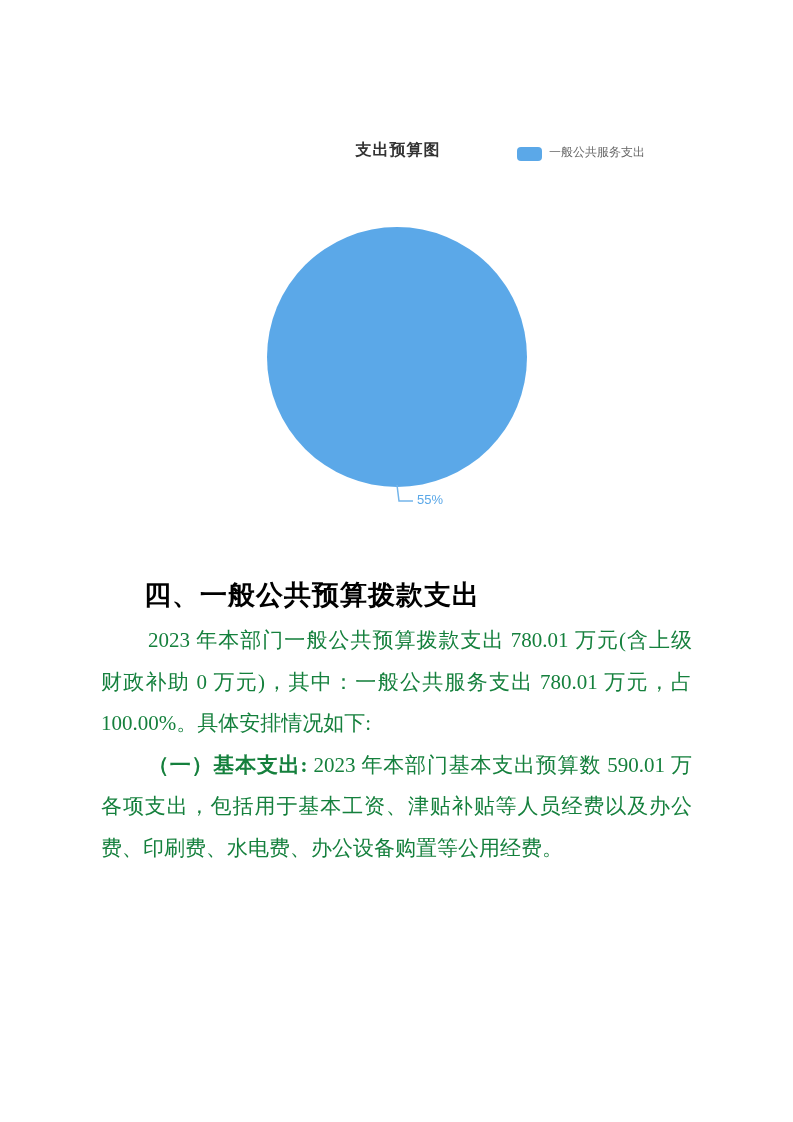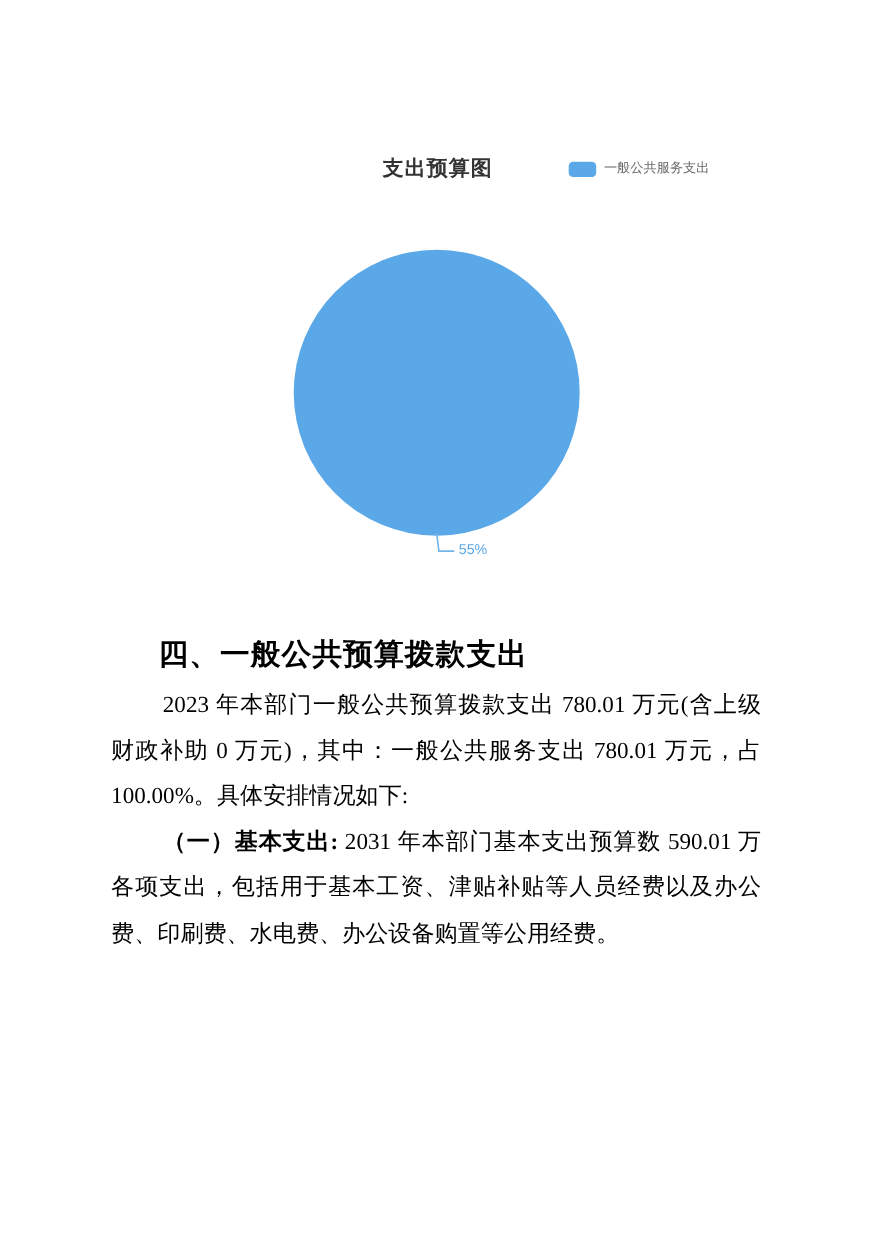--- a/index.html
+++ b/index.html
@@ -9,21 +9,21 @@
     position: relative;
     font-family: "Liberation Serif", "DejaVu Serif", serif;
     overflow: hidden;
   }
 
   
   .chart-title {
     position: absolute; top: 140px; left: 398px;
     transform: translateX(-50%);
     font-family: Liberation Mono, monospace;
-    font-weight: 700; font-size: 19px; color: #333333;
+    font-weight: 700; font-size: 16px; color: #333333;
     letter-spacing: 1px; white-space: nowrap;
   }
   .legend {
     position: absolute; top: 144px; left: 517px;
     display: flex; align-items: flex-end; cursor: pointer;
   }
   .legend-swatch {
     width: 25px; height: 14px; border-radius: 4px; display: inline-block;
   }
   .legend-label {
@@ -44,21 +44,21 @@
 
   
   .doc { position: absolute; left: 101px; top: 581px; width: 591px; }
   .doc h2 {
     margin: 0 0 11px 43px;
     font-family: "Liberation Sans", "DejaVu Sans", sans-serif;
     font-size: 27px; line-height: 28px; font-weight: 700;
     color: #000000; letter-spacing: 1px; white-space: nowrap;
   }
   .text-line {
-    font-size: 21px; line-height: 41.5px; color: #000000;
+    font-size: 21px; line-height: 41.5px; color: #15803d;
     text-align: justify; text-align-last: justify;
   }
   .text-line.no-fill { text-align-last: left; }
   .text-line.indent { text-indent: 47px; }
   .text-line b { font-weight: 700; }
 </style>
 </head>
 <body>
 
 <section>
@@ -80,18 +80,18 @@
 
 <section class="doc">
   <h2>四、一般公共预算拨款支出</h2>
   <div id="paragraphs">
       <div>
         <div class="text-line indent"><span>2023 年本部门一般公共预算拨款支出 780.01 万元(含上级</span></div>
         <div class="text-line"><span>财政补助 0 万元)，其中：一般公共服务支出 780.01 万元，占</span></div>
         <div class="text-line no-fill"><span>100.00%。具体安排情况如下:</span></div>
       </div>
       <div>
-        <div class="text-line indent"><b>（一）基本支出:</b><span> 2031 年本部门基本支出预算数 590.01 万</span></div>
+        <div class="text-line indent"><b>（一）基本支出:</b><span> 2023 年本部门基本支出预算数 590.01 万</span></div>
         <div class="text-line"><span>各项支出，包括用于基本工资、津贴补贴等人员经费以及办公</span></div>
         <div class="text-line no-fill"><span>费、印刷费、水电费、办公设备购置等公用经费。</span></div>
       </div>
     </div>
 </section>
 
 </body></html>

